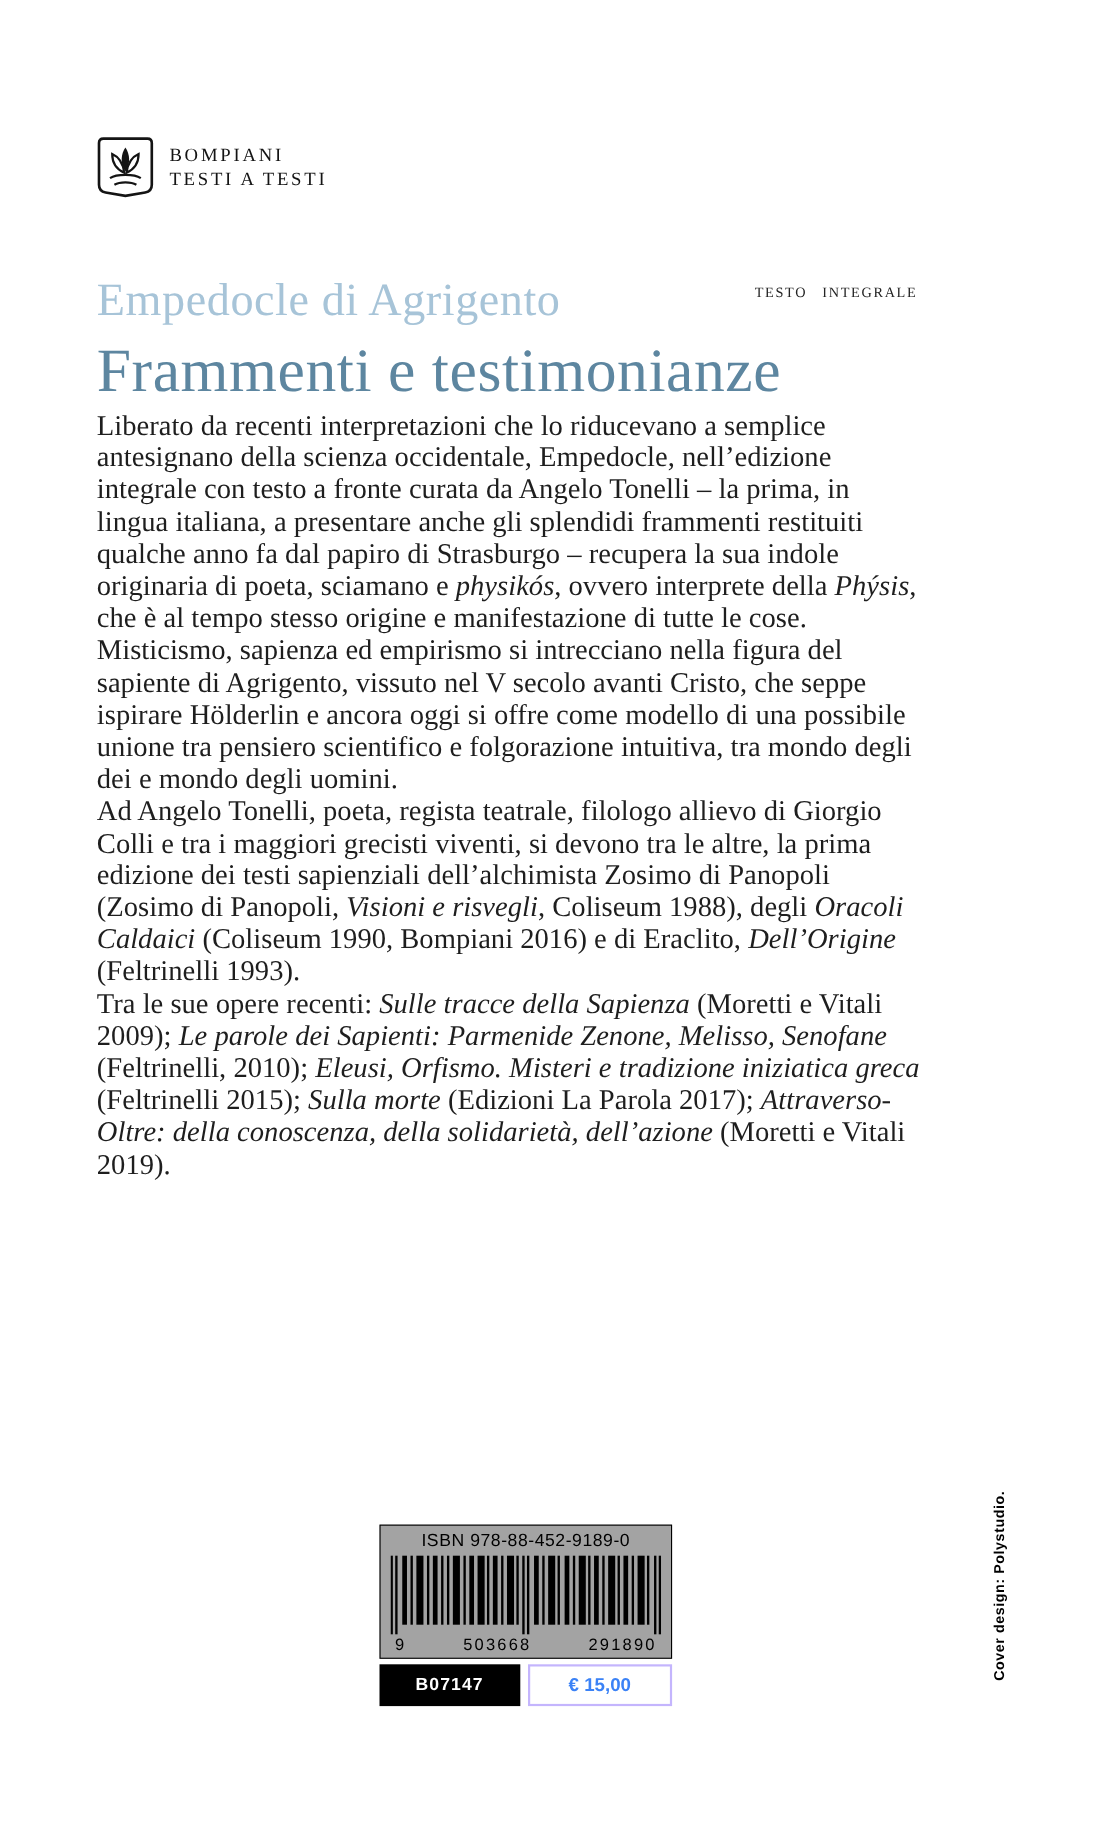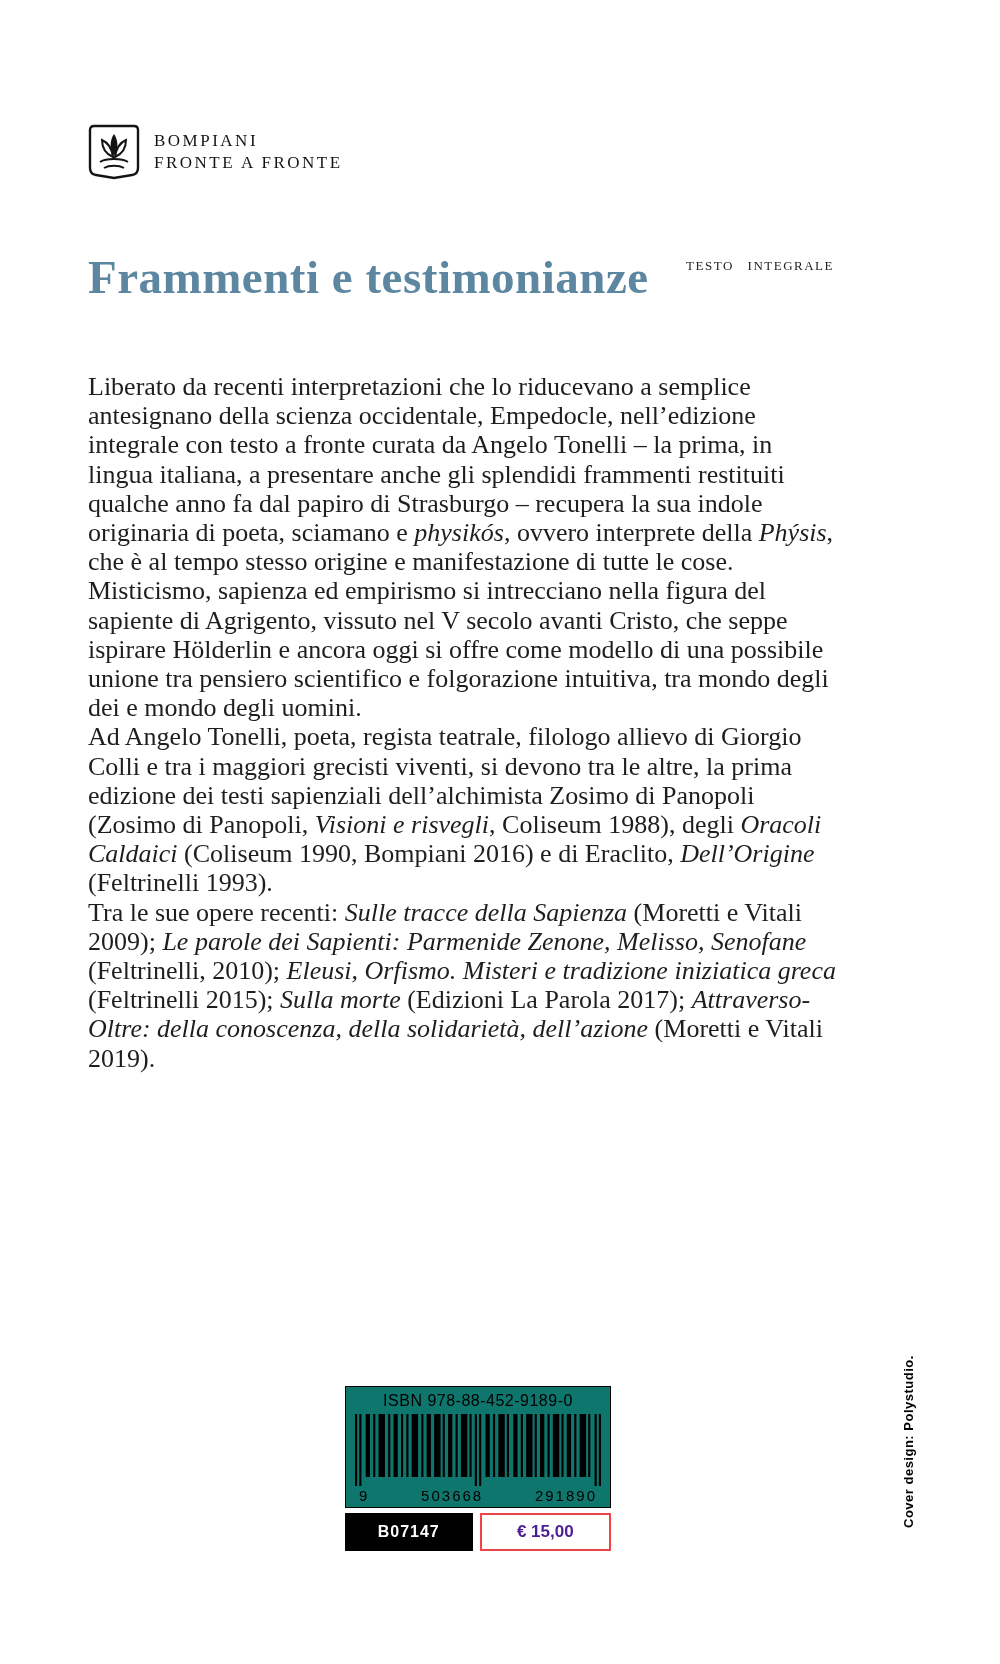--- a/index.html
+++ b/index.html
@@ -16,43 +16,43 @@
   .logo-block{position:absolute;left:88px;top:124px;display:flex;align-items:center;gap:14px;}
   .logo-icon{width:52px;height:56px;}
   .logo-text{display:flex;flex-direction:column;gap:3px;}
   .logo-text .pub, .logo-text .series{
     font-family:"Liberation Serif", serif;
     font-size:17px;letter-spacing:2.5px;color:#141414;line-height:1.1;
   }
   
   .title-block{position:absolute;left:88px;top:246px;line-height:1.32;}
   .title-line1{font-size:42px;font-weight:400;letter-spacing:0.5px;}
-  .title-line2{font-size:47px;font-weight:700;letter-spacing:0.5px;}
+  .title-line2{font-size:56px;font-weight:400;letter-spacing:0.5px;}
   .integral-badge{
     position:absolute;right:166px;top:258px;
     font-size:13px;letter-spacing:1.5px;word-spacing:9px;color:#242424;
   }
   
   .body-text{
     position:absolute;left:88px;top:372px;width:748px;
     font-size:26px;line-height:29.2px;color:#1e1e1e;
   }
   .body-text p{margin:0;}
   
   .barcode-block{position:absolute;left:345px;top:1386px;width:266px;}
-  .barcode-box{border:1px solid #000;background:#0f766e;padding:5px 9px 3px 9px;box-sizing:border-box;}
+  .barcode-box{border:1px solid #000;background:#a3a3a3;padding:5px 9px 3px 9px;box-sizing:border-box;}
   .isbn-label{text-align:center;font-family:"Liberation Sans", sans-serif;font-size:16px;letter-spacing:0.5px;color:#000;margin-bottom:4px;}
   .bars{display:block;width:100%;height:72px;}
   .digits-row{display:flex;justify-content:space-between;padding:0 4px;margin-top:1px;
     font-family:"Liberation Sans", sans-serif;font-size:15px;letter-spacing:2px;color:#000;}
   .price-row{display:flex;gap:7px;margin-top:5px;height:38px;border-radius:13px;}
   .code-box{flex:1;background:#000;color:#fff;display:flex;align-items:center;justify-content:center;
     font-family:"Liberation Sans", sans-serif;font-weight:bold;font-size:16px;letter-spacing:1px;}
-  .price-box{flex:1;background:#fff;border:2px solid #ef4444;display:flex;align-items:center;justify-content:center;
-    box-sizing:border-box;font-family:"Liberation Sans", sans-serif;font-weight:bold;font-size:17px;color:#4c1d95;}
+  .price-box{flex:1;background:#fff;border:2px solid #c4b5fd;display:flex;align-items:center;justify-content:center;
+    box-sizing:border-box;font-family:"Liberation Sans", sans-serif;font-weight:bold;font-size:17px;color:#3b82f6;}
   
   .side-note{
     position:absolute;right:84px;top:1328px;height:200px;
     writing-mode:vertical-rl;transform:rotate(180deg);
     font-family:"Liberation Sans", sans-serif;font-weight:bold;font-size:13px;
     letter-spacing:0.5px;color:#000;white-space:nowrap;
   }
 </style>
 </head>
 <body>
@@ -63,27 +63,28 @@
     <svg class="logo-icon" viewBox="0 0 52 56" fill="none" xmlns="http://www.w3.org/2000/svg">
       <path d="M6 2 H46 Q50 2 50 6 V44 Q50 50 44 51 L26 54 L8 51 Q2 50 2 44 V6 Q2 2 6 2 Z" stroke="#141414" stroke-width="2.4" fill="none"></path>
       <path d="M26 10 C22 16 21 24 26 32 C31 24 30 16 26 10 Z" fill="#141414"></path>
       <path d="M14 16 C14 24 18 30 25 33 C24 26 21 19 14 16 Z" stroke="#141414" stroke-width="2" fill="none"></path>
       <path d="M38 16 C38 24 34 30 27 33 C28 26 31 19 38 16 Z" stroke="#141414" stroke-width="2" fill="none"></path>
       <path d="M12 38 C18 34 34 34 40 38" stroke="#141414" stroke-width="2" fill="none"></path>
       <path d="M16 44 C21 41 31 41 36 44" stroke="#141414" stroke-width="2" fill="none"></path>
     </svg>
     <div class="logo-text">
       <span class="pub">BOMPIANI</span>
-      <span class="series">FRONTE A FRONTE</span>
+      <span class="series">TESTI A TESTI</span>
     </div>
   </div>
 
   <div class="integral-badge">TESTO INTEGRALE</div>
 
   <div class="title-block">
+    <div class="title-line1" style="color: rgb(167, 196, 216);">Empedocle di Agrigento</div>
     <div class="title-line2" style="color: rgb(93, 134, 160);">Frammenti e testimonianze</div>
   </div>
 
   <div class="body-text" style="color: rgb(30, 30, 30);">
     <p><span>Liberato da recenti interpretazioni che lo riducevano a semplice antesignano della scienza occidentale, Empedocle, nell’edizione integrale con testo a fronte curata da Angelo Tonelli – la prima, in lingua italiana, a presentare anche gli splendidi frammenti restituiti qualche anno fa dal papiro di Strasburgo – recupera la sua indole originaria di poeta, sciamano e </span><i>physikós</i><span>, ovvero interprete della </span><i>Phýsis</i><span>, che è al tempo stesso origine e manifestazione di tutte le cose. Misticismo, sapienza ed empirismo si intrecciano nella figura del sapiente di Agrigento, vissuto nel V secolo avanti Cristo, che seppe ispirare Hölderlin e ancora oggi si offre come modello di una possibile unione tra pensiero scientifico e folgorazione intuitiva, tra mondo degli dei e mondo degli uomini.</span></p>
     <p><span>Ad Angelo Tonelli, poeta, regista teatrale, filologo allievo di Giorgio Colli e tra i maggiori grecisti viventi, si devono tra le altre, la prima edizione dei testi sapienziali dell’alchimista Zosimo di Panopoli (Zosimo di Panopoli, </span><i>Visioni e risvegli</i><span>, Coliseum 1988), degli </span><i>Oracoli Caldaici</i><span> (Coliseum 1990, Bompiani 2016) e di Eraclito, </span><i>Dell’Origine</i><span> (Feltrinelli 1993).</span></p>
     <p><span>Tra le sue opere recenti: </span><i>Sulle tracce della Sapienza</i><span> (Moretti e Vitali 2009); </span><i>Le parole dei Sapienti: Parmenide Zenone, Melisso, Senofane</i><span> (Feltrinelli, 2010); </span><i>Eleusi, Orfismo. Misteri e tradizione iniziatica greca</i><span> (Feltrinelli 2015); </span><i>Sulla morte</i><span> (Edizioni La Parola 2017); </span><i>Attraverso-Oltre: della conoscenza, della solidarietà, dell’azione</i><span> (Moretti e Vitali 2019).</span></p>
   </div>
 
   <div class="barcode-block">

